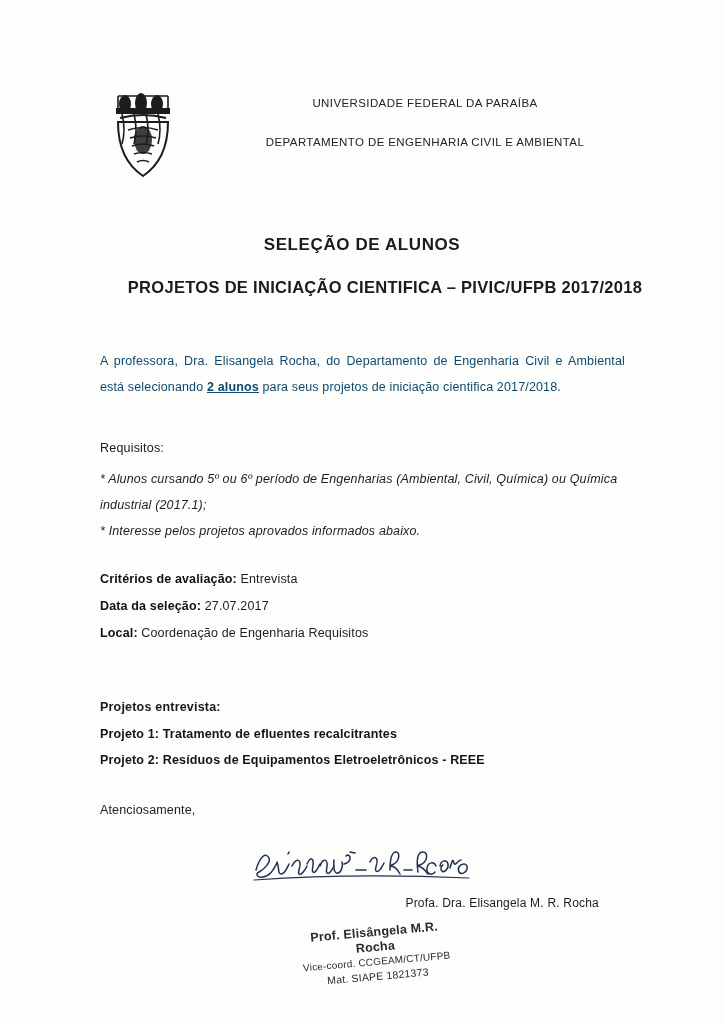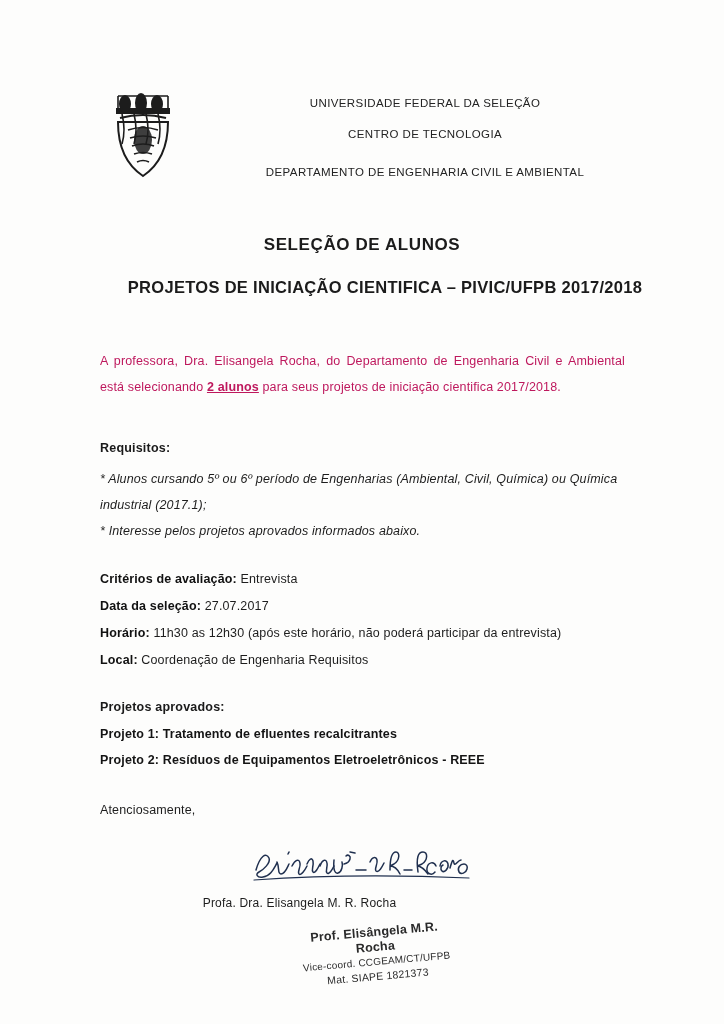--- a/index.html
+++ b/index.html
@@ -88,34 +88,34 @@
   .body-block {
     position: absolute;
     left: 100px;
     top: 348px;
     width: 525px;
   }
   .para {
     font-size: 12.5px;
     line-height: 26px;
     text-align: justify;
-    color: #be185d;
+    color: #0c4a6e;
     letter-spacing: 0.15px;
   }
   .underline-bold {
     font-weight: bold;
     text-decoration: underline;
   }
 
   .requisitos-head {
     position: absolute;
     left: 100px;
     top: 441px;
     font-size: 12.5px;
-    font-weight: bold;
+    font-weight: normal;
     letter-spacing: 0.2px;
   }
   .req-list {
     position: absolute;
     left: 100px;
     top: 466px;
     width: 530px;
     font-style: italic;
   }
   .req-item {
@@ -175,21 +175,21 @@
     left: 250px;
     top: 840px;
     width: 240px;
     height: 46px;
   }
   .sig-name {
     position: absolute;
     left: 0;
     top: 896px;
     width: 599px;
-    text-align: center;
+    text-align: right;
     font-size: 12px;
     color: #1d1d1d;
     letter-spacing: 0.2px;
   }
   .stamp {
     position: absolute;
     left: 296px;
     top: 925px;
     width: 160px;
     transform: rotate(-5deg);
@@ -234,48 +234,46 @@
           <path d="M20 42 q15 -5 30 0"></path>
           <path d="M22 50 q13 -4 26 0"></path>
           <path d="M24 58 q11 -4 22 0"></path>
           <path d="M26 66 q9 -3 18 0"></path>
           <path d="M29 74 q6 -3 12 0"></path>
           <ellipse cx="35" cy="52" rx="9" ry="14" fill="#1c1c1c" stroke="none" opacity="0.85"></ellipse>
         </g>
       </svg>
     </div>
     <div class="header-text">
-      <div class="header-line l1">UNIVERSIDADE FEDERAL DA SELEÇÃO</div>
-      <div class="header-line l2">CENTRO DE TECNOLOGIA</div>
+      <div class="header-line l1">UNIVERSIDADE FEDERAL DA PARAÍBA</div>
       <div class="header-line l3">DEPARTAMENTO DE ENGENHARIA CIVIL E AMBIENTAL</div>
     </div>
   </div>
 
   <div class="title1">SELEÇÃO DE ALUNOS</div>
   <div class="title2">PROJETOS DE INICIAÇÃO CIENTIFICA –  PIVIC/UFPB 2017/2018</div>
 
   <div class="body-block">
     <div class="para"><span>A professora, Dra. Elisangela Rocha, do Departamento de Engenharia Civil e Ambiental está selecionando </span><span class="underline-bold">2 alunos</span><span> para seus projetos de iniciação cientifica 2017/2018.</span></div>
   </div>
 
   <div class="requisitos-head">Requisitos:</div>
   <div class="req-list">
     <div class="req-item">* Alunos cursando 5º ou 6º período de Engenharias (Ambiental, Civil, Química) ou Química industrial (2017.1);</div>
     <div class="req-item">* Interesse pelos projetos aprovados informados abaixo.</div>
   </div>
 
   <div class="info-block">
     <div class="info-row"><b>Critérios de avaliação:</b><span> Entrevista</span></div>
     <div class="info-row"><b>Data da seleção:</b><span> 27.07.2017</span></div>
-    <div class="info-row"><b>Horário:</b><span> 11h30 as 12h30 (após este horário, não poderá participar da entrevista)</span></div>
     <div class="info-row"><b>Local:</b><span> Coordenação de Engenharia Requisitos</span></div>
   </div>
 
   <div class="projects-block">
-    <div class="proj-head">Projetos aprovados:</div>
+    <div class="proj-head">Projetos entrevista:</div>
     <div class="proj-item">Projeto 1: Tratamento de efluentes recalcitrantes</div>
     <div class="proj-item">Projeto 2: Resíduos de Equipamentos Eletroeletrônicos - REEE</div>
   </div>
 
   <div class="closing">Atenciosamente,</div>
 
   <div class="signature">
     <svg width="240" height="46" viewBox="0 0 240 46" xmlns="http://www.w3.org/2000/svg">
       <g fill="none" stroke="#20304f" stroke-width="1.5" stroke-linecap="round">
         <path d="M6 30 c4 -14 10 -18 13 -12 c2 5 -6 12 -10 14 c-4 2 -2 6 4 5 c8 -1 11 -9 14 -14"></path>

